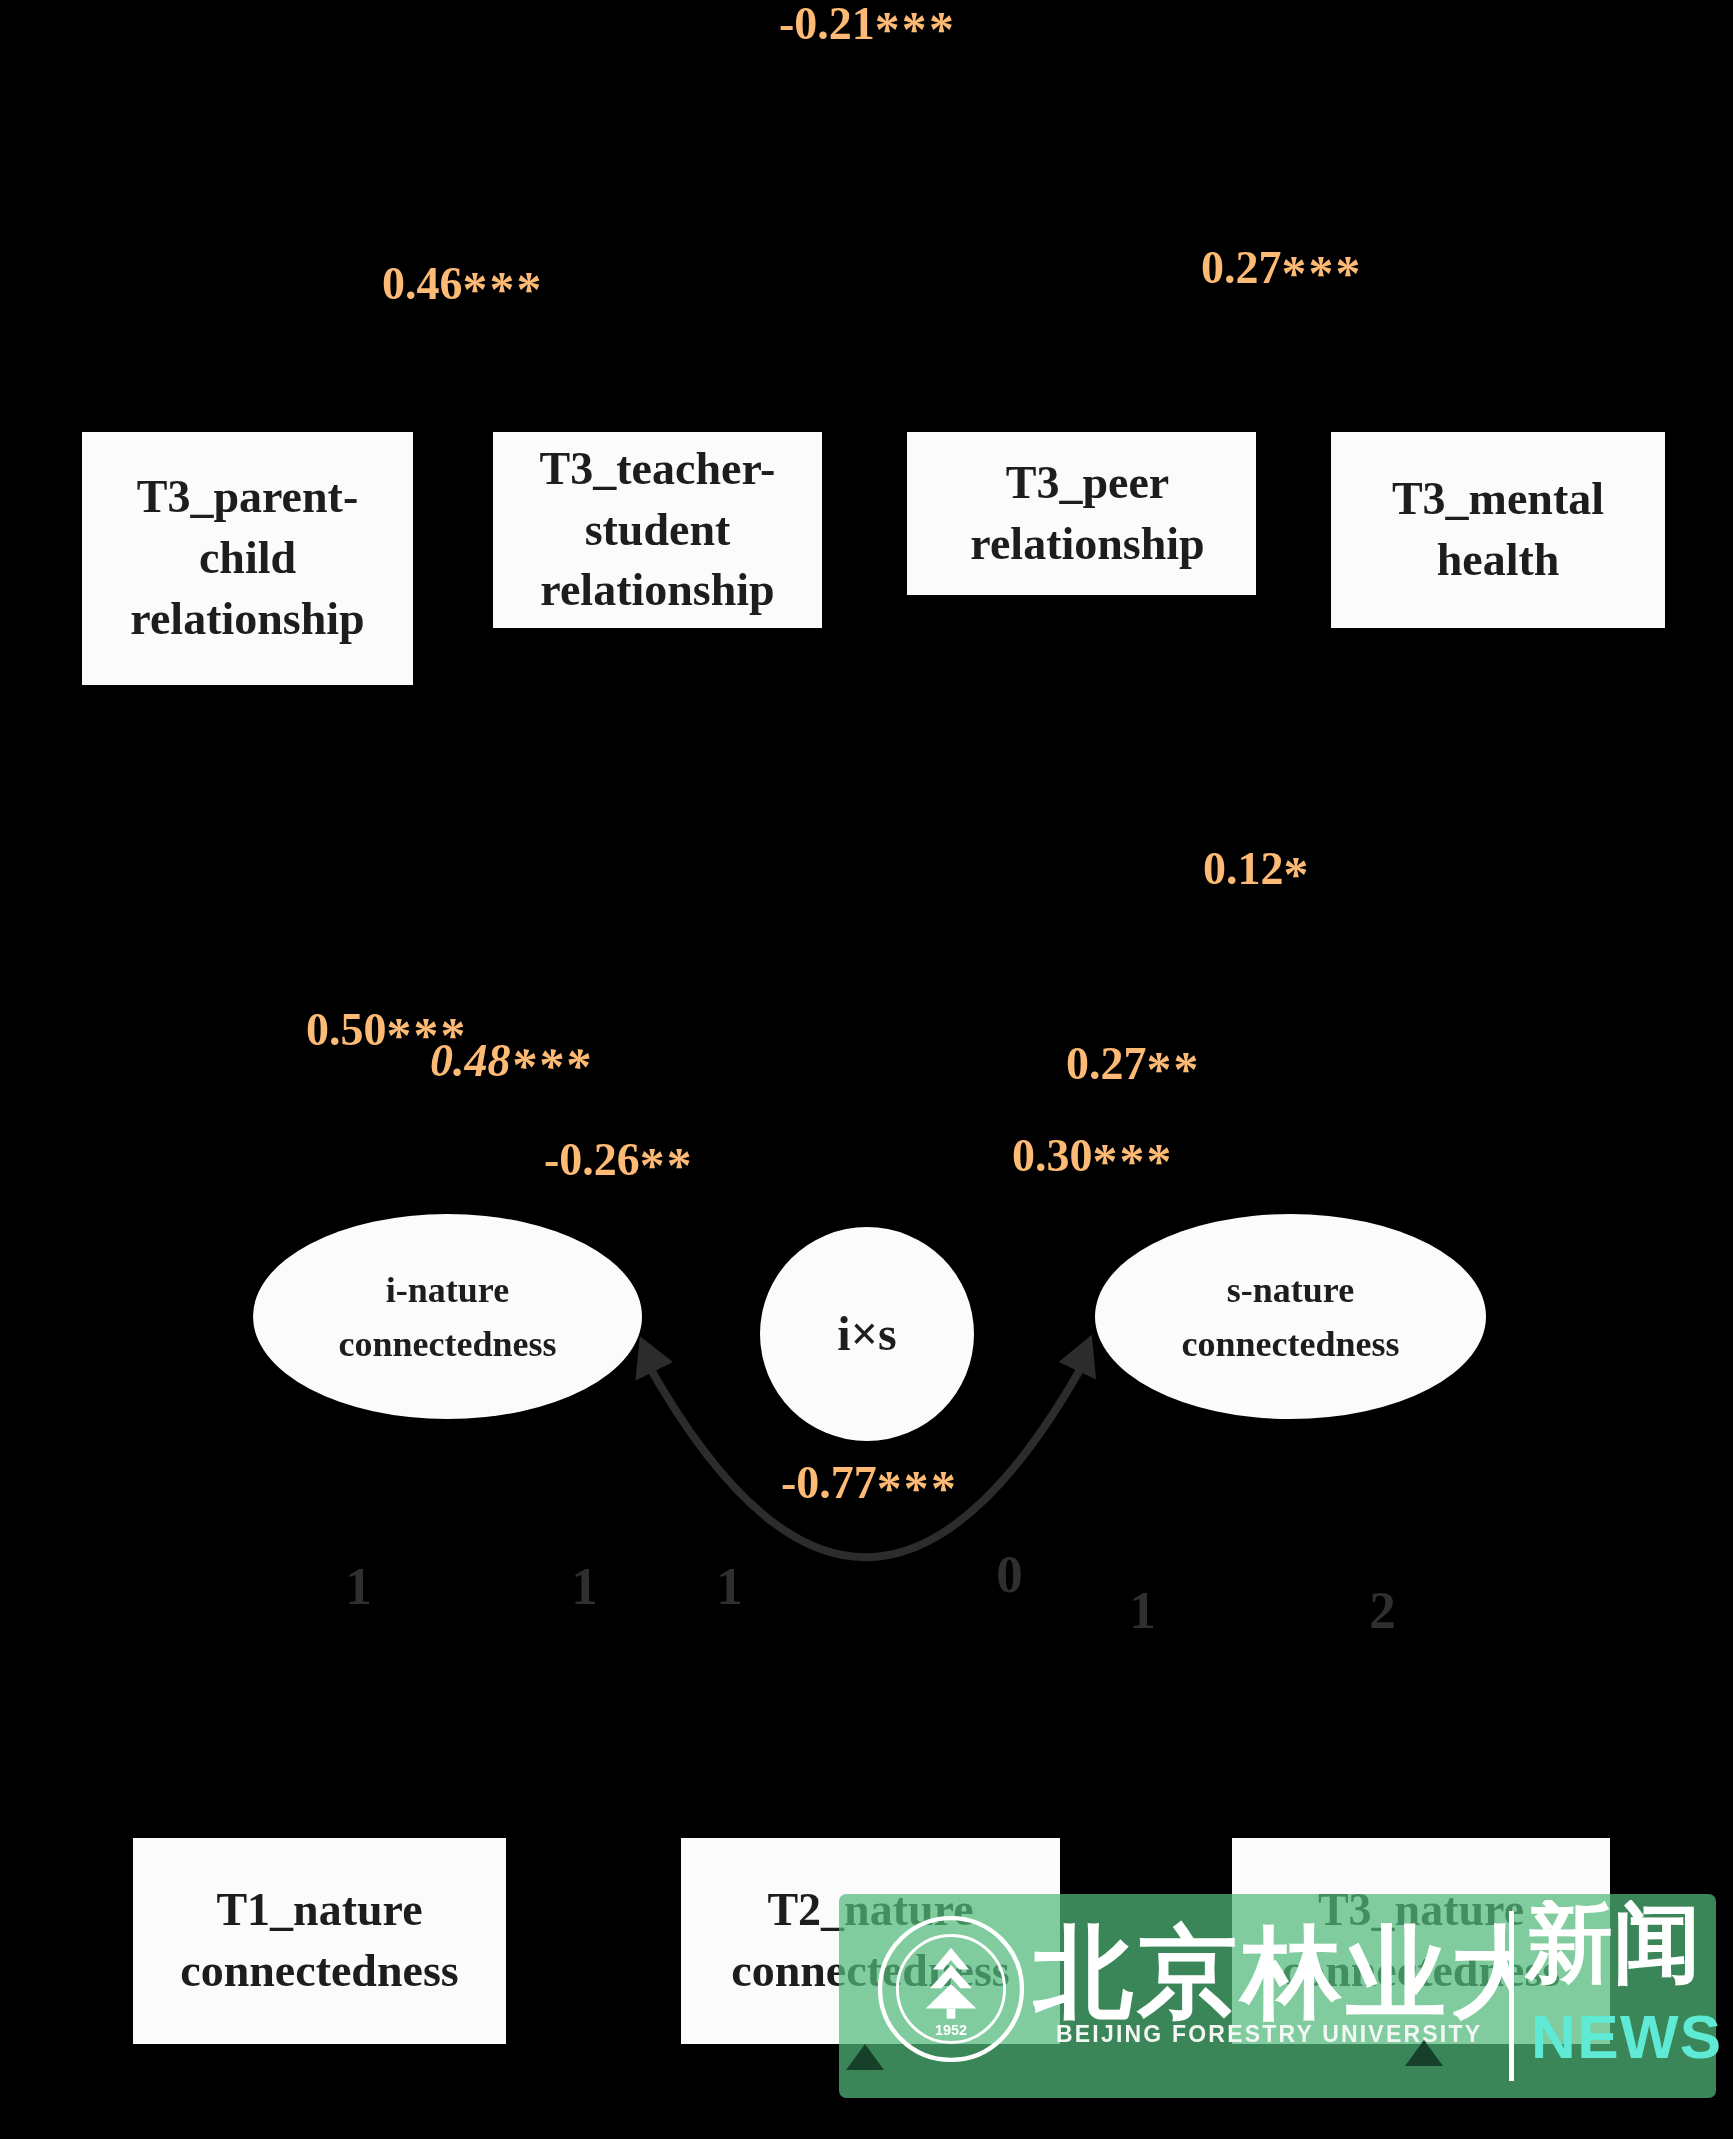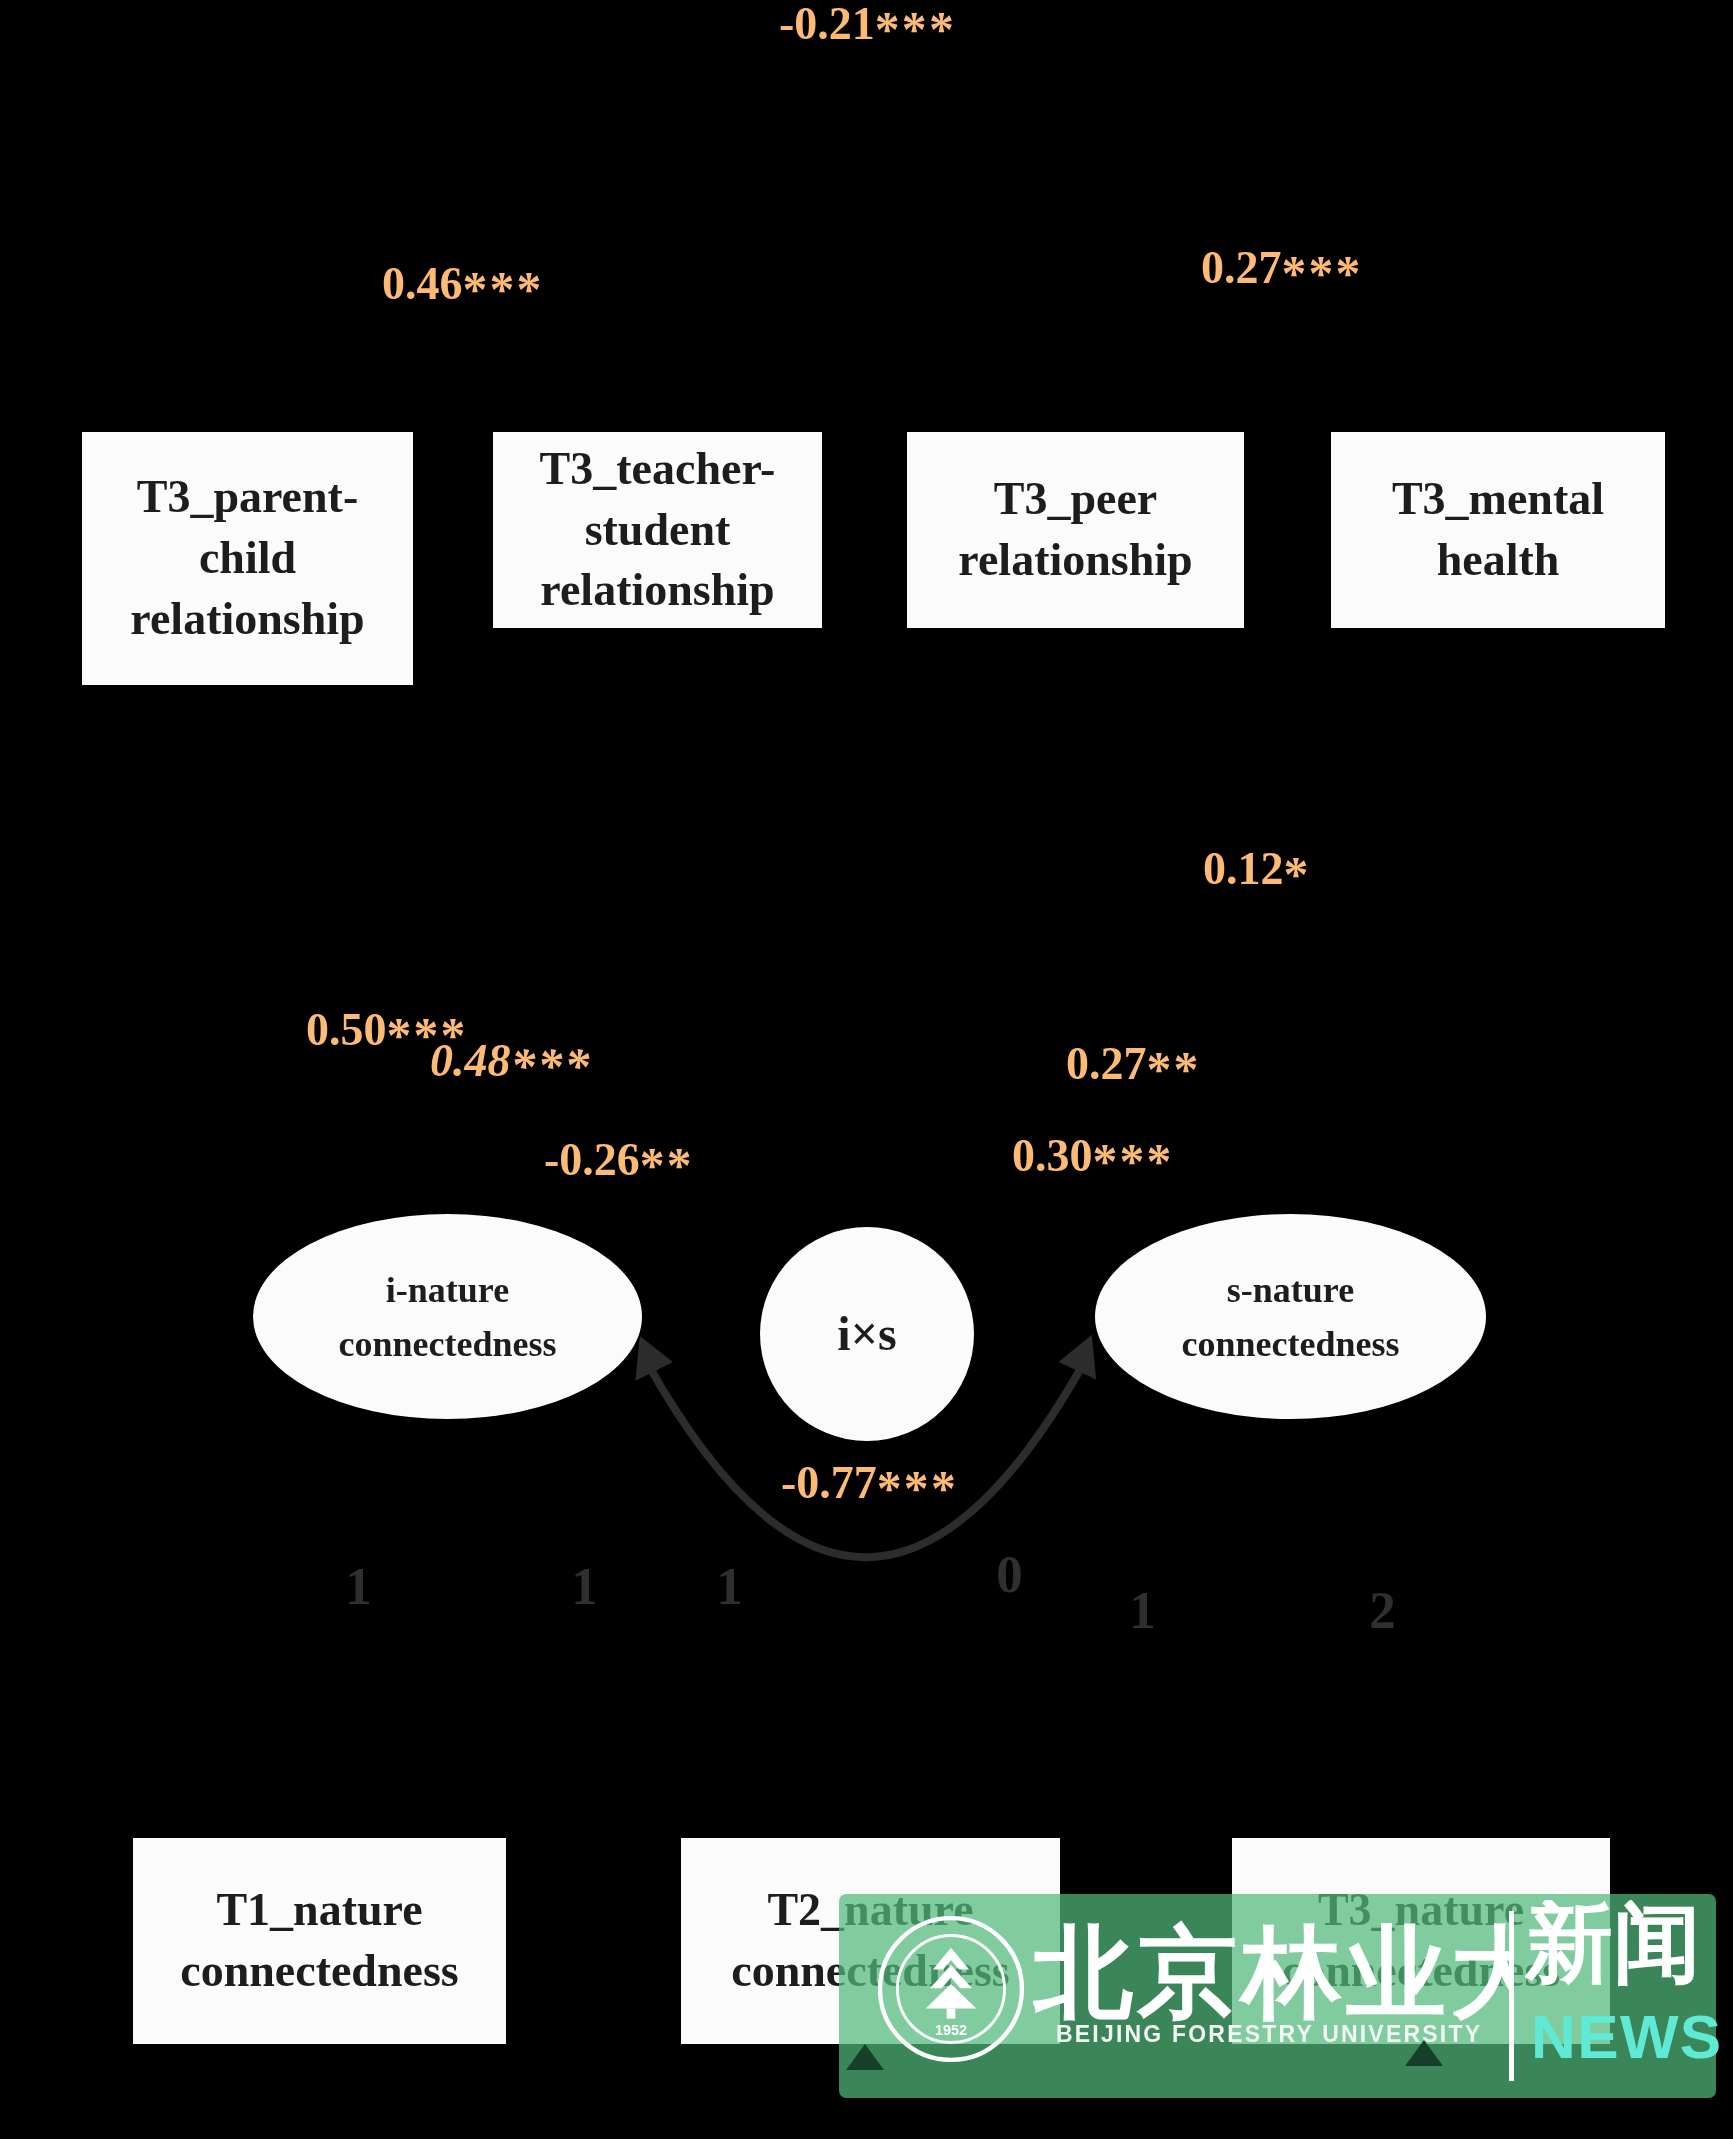--- a/index.html
+++ b/index.html
@@ -47,21 +47,21 @@
     <polygon class="arrfill" points="886,1850 932,1886 880,1912"></polygon>
     <polygon class="arrfill" points="1512,1848 1466,1886 1518,1910"></polygon>
   </svg>
 
   <div class="node box" style="left:82px;top:432px;width:331px;height:253px;">T3_parent-
 child
 relationship</div>
   <div class="node box" style="left:493px;top:432px;width:329px;height:196px;">T3_teacher-
 student
 relationship</div>
-  <div class="node box" style="left:907px;top:432px;width:337px;height:196px;">T3_peer
+  <div class="node box" style="left:907px;top:432px;width:337px;height:163px;padding-left:12px;">T3_peer
 relationship</div>
   <div class="node box" style="left:1331px;top:432px;width:334px;height:196px;">T3_mental
 health</div>
 
   <div class="node ellipse" style="left:253px;top:1214px;width:389px;height:205px;">i-nature
 connectedness</div>
   <div class="node ellipse ixs" style="left:760px;top:1227px;width:214px;height:214px;">i×s</div>
   <div class="node ellipse" style="left:1095px;top:1214px;width:391px;height:205px;">s-nature
 connectedness</div>
 

